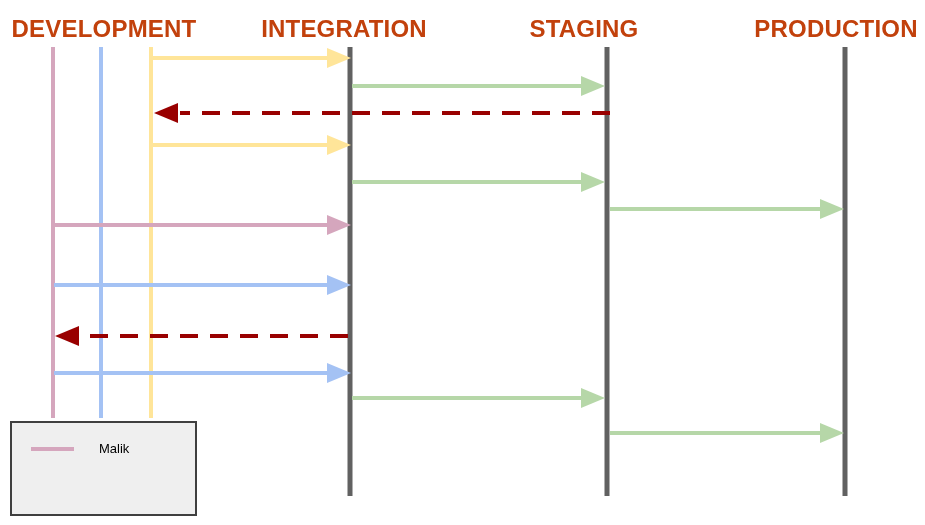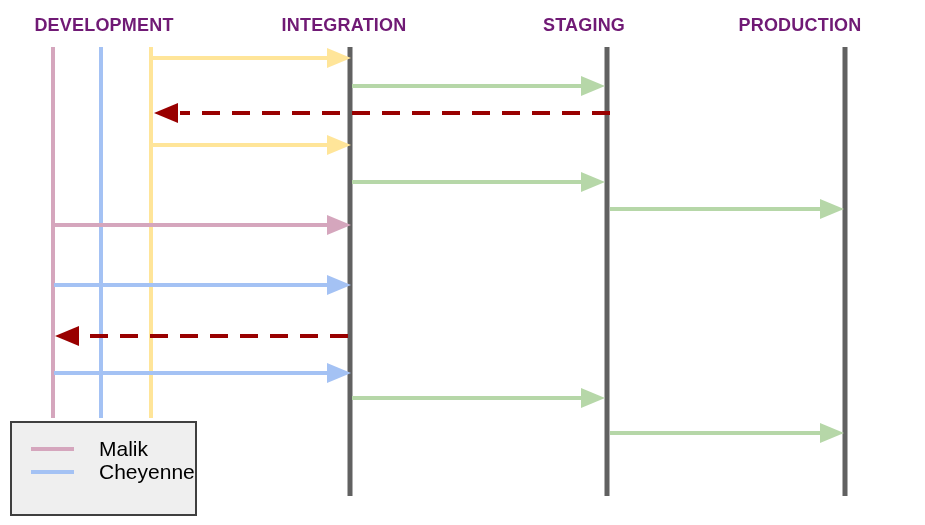--- a/index.html
+++ b/index.html
@@ -8,23 +8,23 @@
     width:925px;height:525px;
     background:#ffffff;
     font-family:"Liberation Sans", sans-serif;
     overflow:hidden;
   }
   #diagram-svg{position:absolute;left:0;top:0;}
   .lane-header{
     position:absolute;
     top:15px;
     transform:translateX(-50%);
-    font-size:18px;
+    font-size:24px;
     font-weight:bold;
-    color:#701a75;
+    color:#c2410c;
     white-space:nowrap;
     letter-spacing:0.2px;
   }
   .legend{
     position:absolute;
     left:10px;top:421px;
     width:187px;height:95px;
     box-sizing:border-box;
     background:#efefef;
     border:2px solid #3f3f3f;
@@ -36,21 +36,21 @@
     align-items:center;
     height:23px;
   }
   .legend-swatch{
     display:inline-block;
     width:43px;height:4px;
     margin-right:25px;
     flex:0 0 auto;
   }
   .legend-label{
-    font-size:21px;
+    font-size:13px;
     color:#000000;
     line-height:1;
   }
 </style>
 </head>
 <body>
 
 <div class="stage">
 
   <svg id="diagram-svg" width="925" height="525">
@@ -82,26 +82,22 @@
       <polygon points="351,373 327,363 327,383" fill="#a4c2f4"></polygon>
       <line x1="352" y1="398" x2="585" y2="398" stroke="#b6d7a8" stroke-width="4"></line>
       <polygon points="605,398 581,388 581,408" fill="#b6d7a8"></polygon>
       <line x1="610" y1="433" x2="824" y2="433" stroke="#b6d7a8" stroke-width="4"></line>
       <polygon points="844,433 820,423 820,443" fill="#b6d7a8"></polygon>
     </svg>
 
   <div class="lane-header" style="left: 104px;">DEVELOPMENT</div>
   <div class="lane-header" style="left: 344px;">INTEGRATION</div>
   <div class="lane-header" style="left: 584px;">STAGING</div>
-  <div class="lane-header" style="left: 800px;">PRODUCTION</div>
+  <div class="lane-header" style="left: 836px;">PRODUCTION</div>
 
   <div class="legend">
     <div class="legend-row">
       <span class="legend-swatch" style="background: rgb(213, 166, 189);"></span>
       <span class="legend-label">Malik</span>
     </div>
-    <div class="legend-row">
-      <span class="legend-swatch" style="background: rgb(164, 194, 244);"></span>
-      <span class="legend-label">Cheyenne</span>
-    </div>
   </div>
 
 </div>
 
 </body></html>

